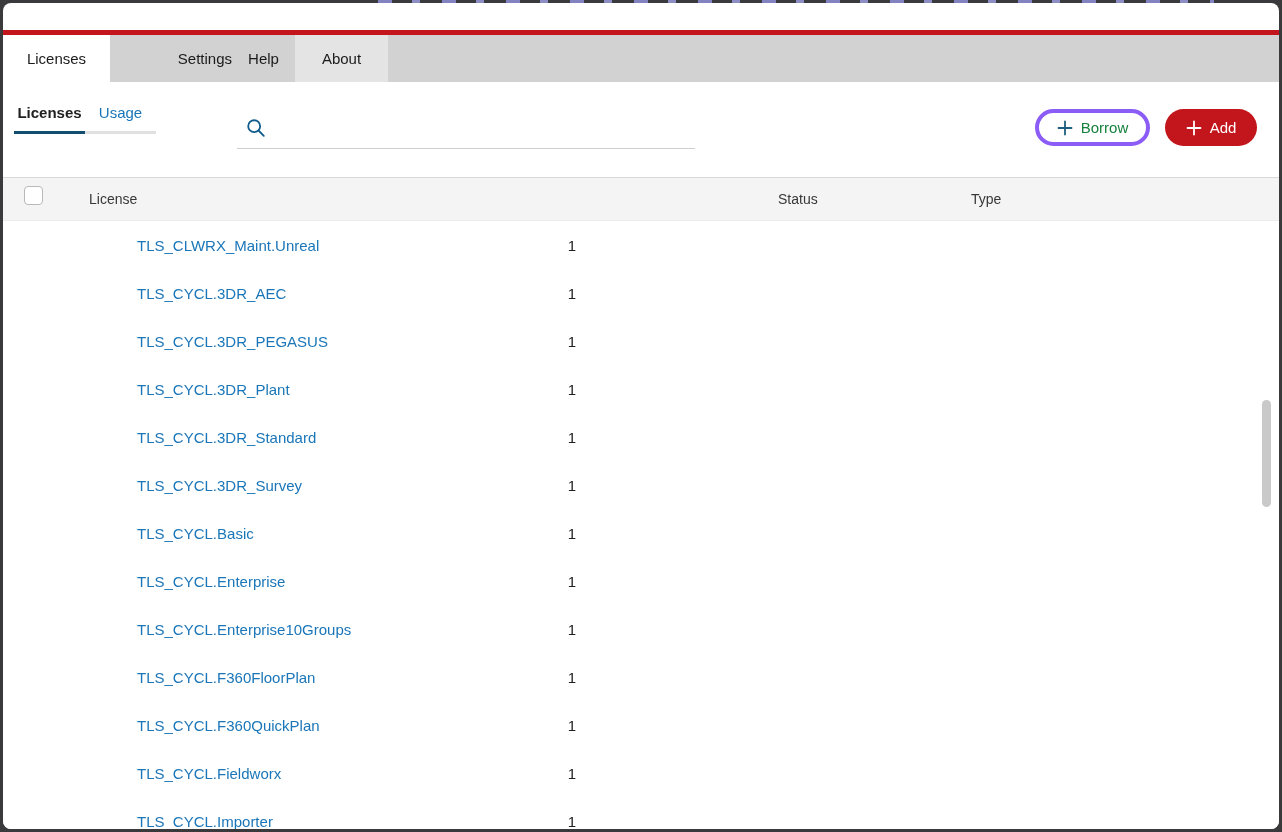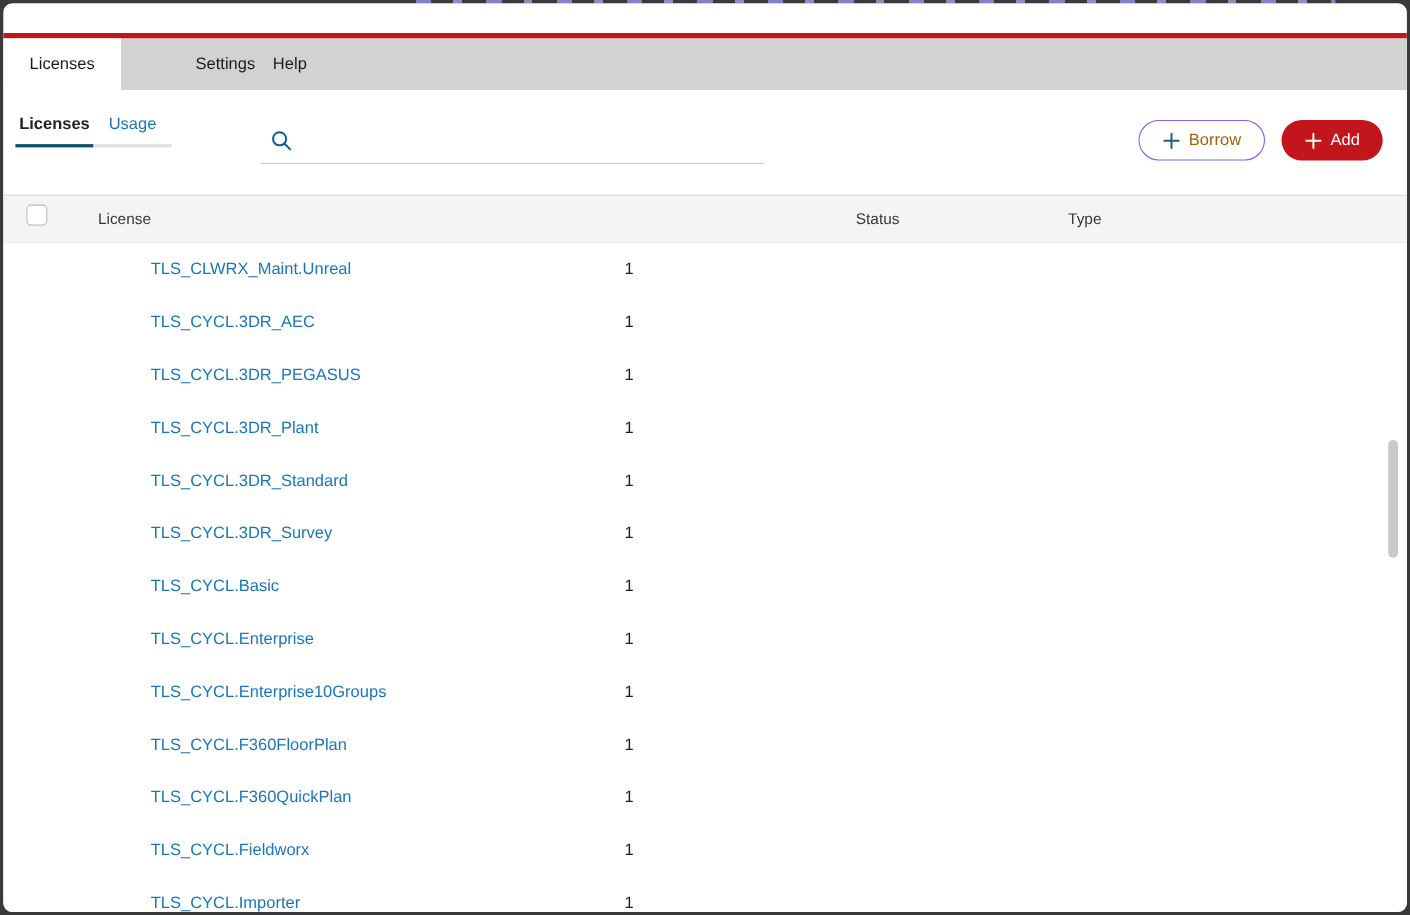--- a/index.html
+++ b/index.html
@@ -48,21 +48,21 @@
 
   .search-wrap { position:absolute; left:234px; top:25px; width:458px; height:42px;
     border-bottom:1px solid #cfcfcf; display:flex; align-items:center; }
   .search-icon { width:22px; height:22px; margin-left:8px; flex:none; }
   .search-input { border:none; outline:none; flex:1; margin-left:9px; font-size:15px;
     color:#333; background:transparent; font-family:"Liberation Sans", sans-serif; }
   .search-input::placeholder { color:#9a9a9a; opacity:1; }
 
   .btn { position:absolute; top:27px; height:37px; border-radius:18.5px; display:flex;
     align-items:center; justify-content:center; font-size:15px; cursor:default; }
-  .btn-borrow { left:1032px; width:115px; background:#fff; border:1px solid #8b5cf6; color:#a16207; }
+  .btn-borrow { left:1032px; width:115px; background:#fff; border:4px solid #8b5cf6; color:#15803d; }
   .btn-add { left:1162px; width:92px; background:#c3161c; color:#fff; border:none; }
   .plus { width:16px; height:16px; margin-right:8px; }
 
   
   .table-head { position:absolute; left:0; top:174px; width:100%; height:44px;
     background:#f4f4f4; border-top:1px solid #d9d9d9; border-bottom:1px solid #ececec; }
   .checkbox { position:absolute; left:21px; top:8px; width:19px; height:19px;
     background:#fff; border:1px solid #b9b9b9; border-radius:4px; }
   .col-label { position:absolute; top:13px; font-size:14px; color:#383838; font-weight:500; }
   .col-license { left:86px; }
@@ -94,20 +94,23 @@
   <div class="tabstrip">
     <div class="menu-tab t0">
         <span>Licenses</span>
       </div>
     <div class="menu-tab t1">
         <span>Settings</span>
       </div>
     <div class="menu-tab t2">
         <span>Help</span>
       </div>
+    <div class="menu-tab t3">
+        <span>About</span>
+      </div>
   </div>
 
   <div class="subheader">
     <div class="view-tabs">
       <div class="view-tab active">
         <span class="lbl">Licenses</span>
         <span class="underline"></span>
       </div>
       <div class="view-tab">
         <span class="lbl" style="color:#1a76b8;">Usage</span>

